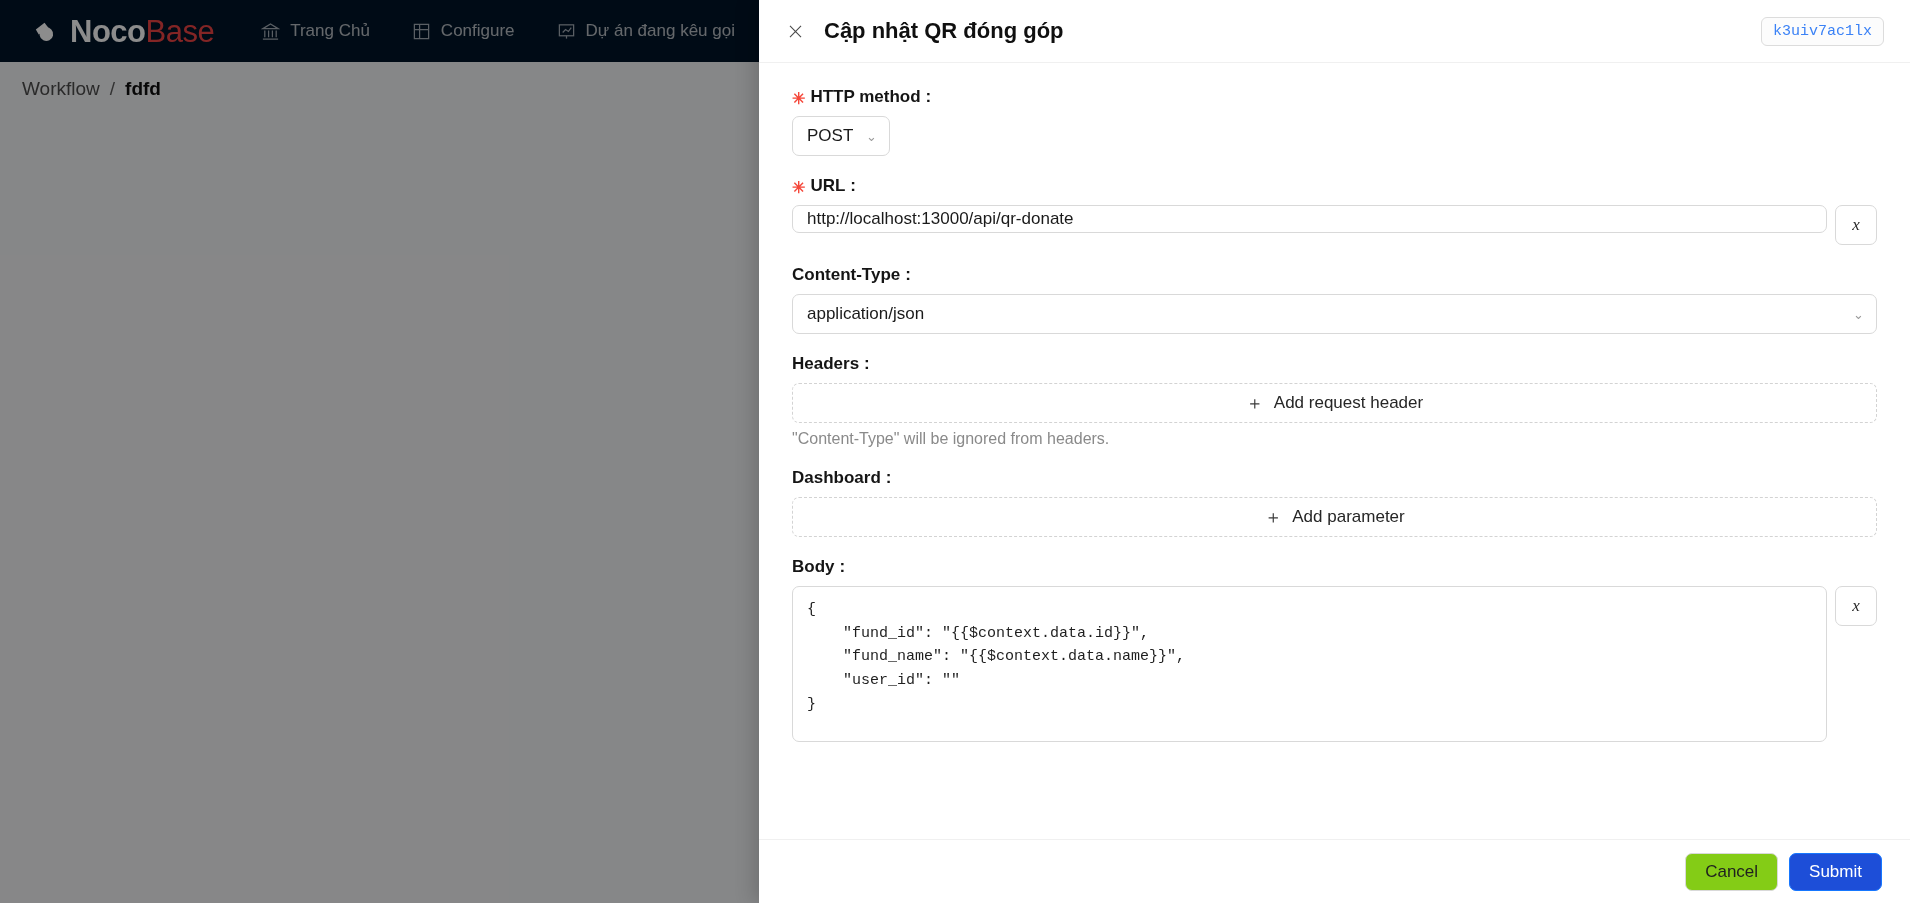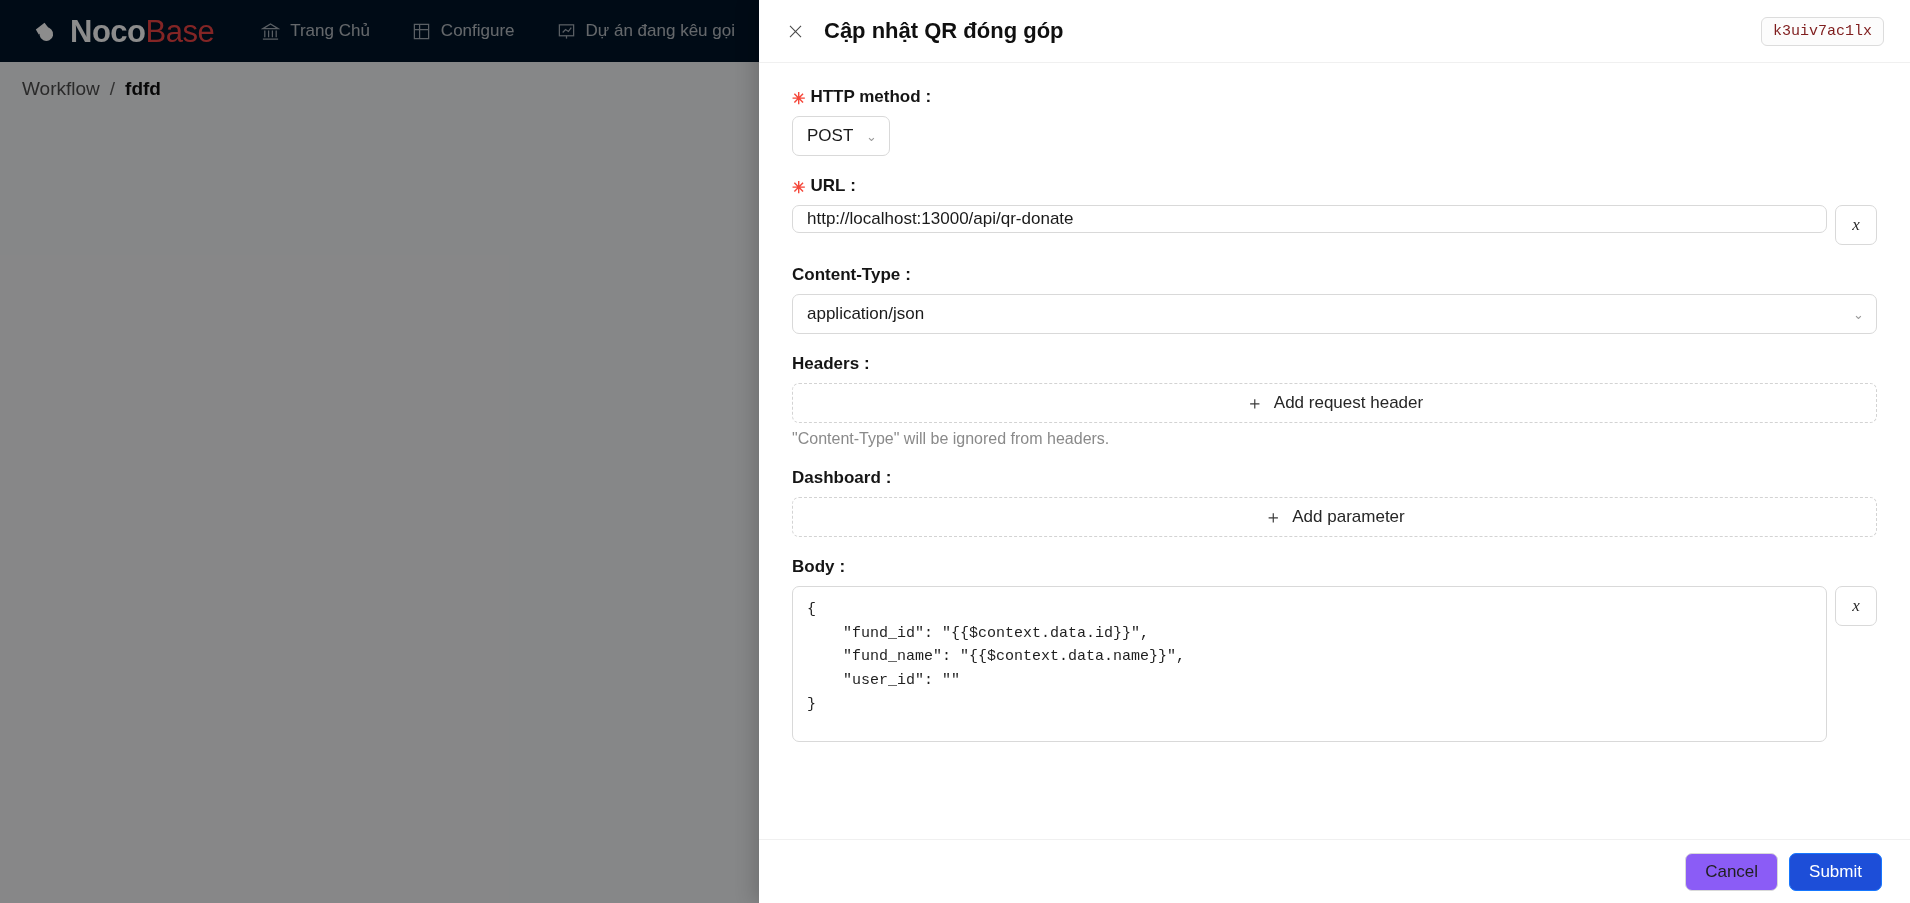--- a/index.html
+++ b/index.html
@@ -105,21 +105,21 @@
   #close-btn {
     width: 30px; height: 30px; display: flex; align-items: center;
     justify-content: center; cursor: pointer; color: #4a4a4a;
     font-size: 22px; line-height: 1; font-weight: 300;
   }
   #drawer-title {
     margin-left: 14px; font-size: 22px; font-weight: 700; color: #101010;
   }
   #node-key {
     margin-left: auto; font-family: "Liberation Mono", monospace;
-    font-size: 15px; color: #7f1d1d;
+    font-size: 15px; color: #3b82f6;
     border: 1px solid #dcdcdc; border-radius: 6px; background: #fcfcfc;
     padding: 5px 11px;
   }
 
   #drawer-body {
     flex: 1 1 auto; overflow: hidden;
     padding: 24px 33px 10px 33px;
   }
 
   .field { margin-bottom: 20px; }
@@ -173,21 +173,21 @@
   #drawer-footer {
     flex: 0 0 64px; height: 64px; border-top: 1px solid #f0f0f0;
     display: flex; align-items: center; justify-content: flex-end;
     gap: 11px; padding: 0 28px;
   }
   .btn {
     height: 38px; border-radius: 7px; font-size: 17px; cursor: pointer;
     display: inline-flex; align-items: center; justify-content: center;
     padding: 0 19px;
   }
-  .btn-default { background: #8b5cf6; border: 1px solid #d9d9d9; color: #1f1f1f; }
+  .btn-default { background: #84cc16; border: 1px solid #d9d9d9; color: #1f1f1f; }
   .btn-primary { background: #1d4ed8; border: 1px solid #1677ff; color: #fff; }
 </style>
 </head>
 <body>
 
 <div id="app-root">
 
   <div id="topbar">
     <div id="logo">
       <svg class="logo-mark" viewBox="0 0 32 32">

